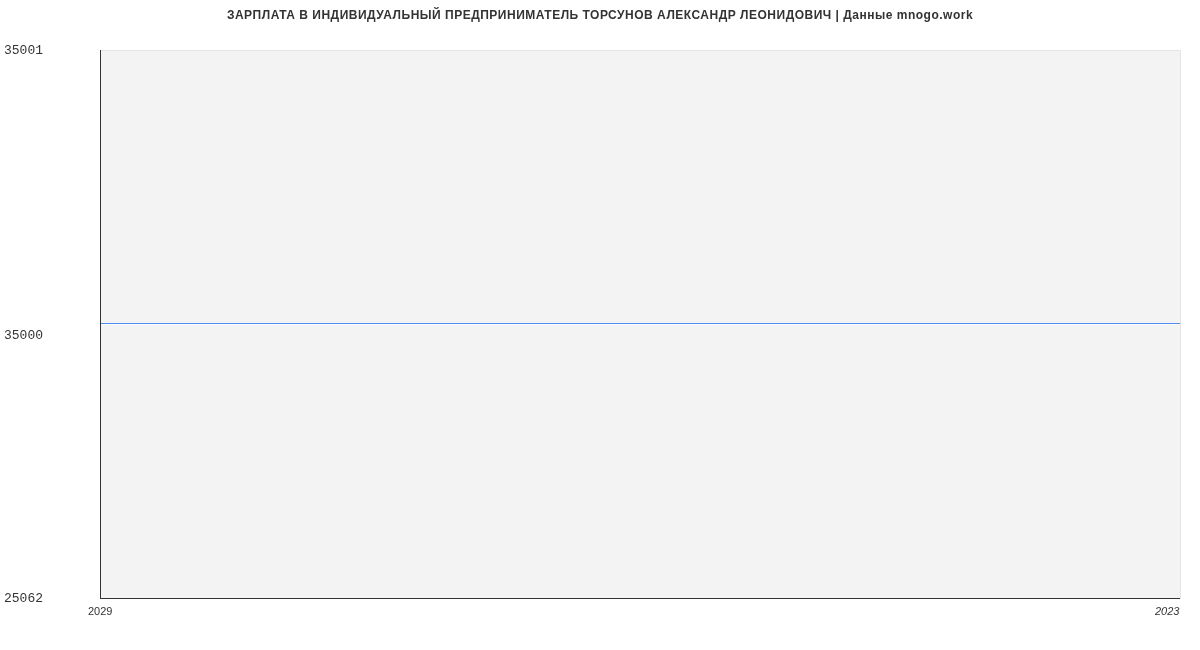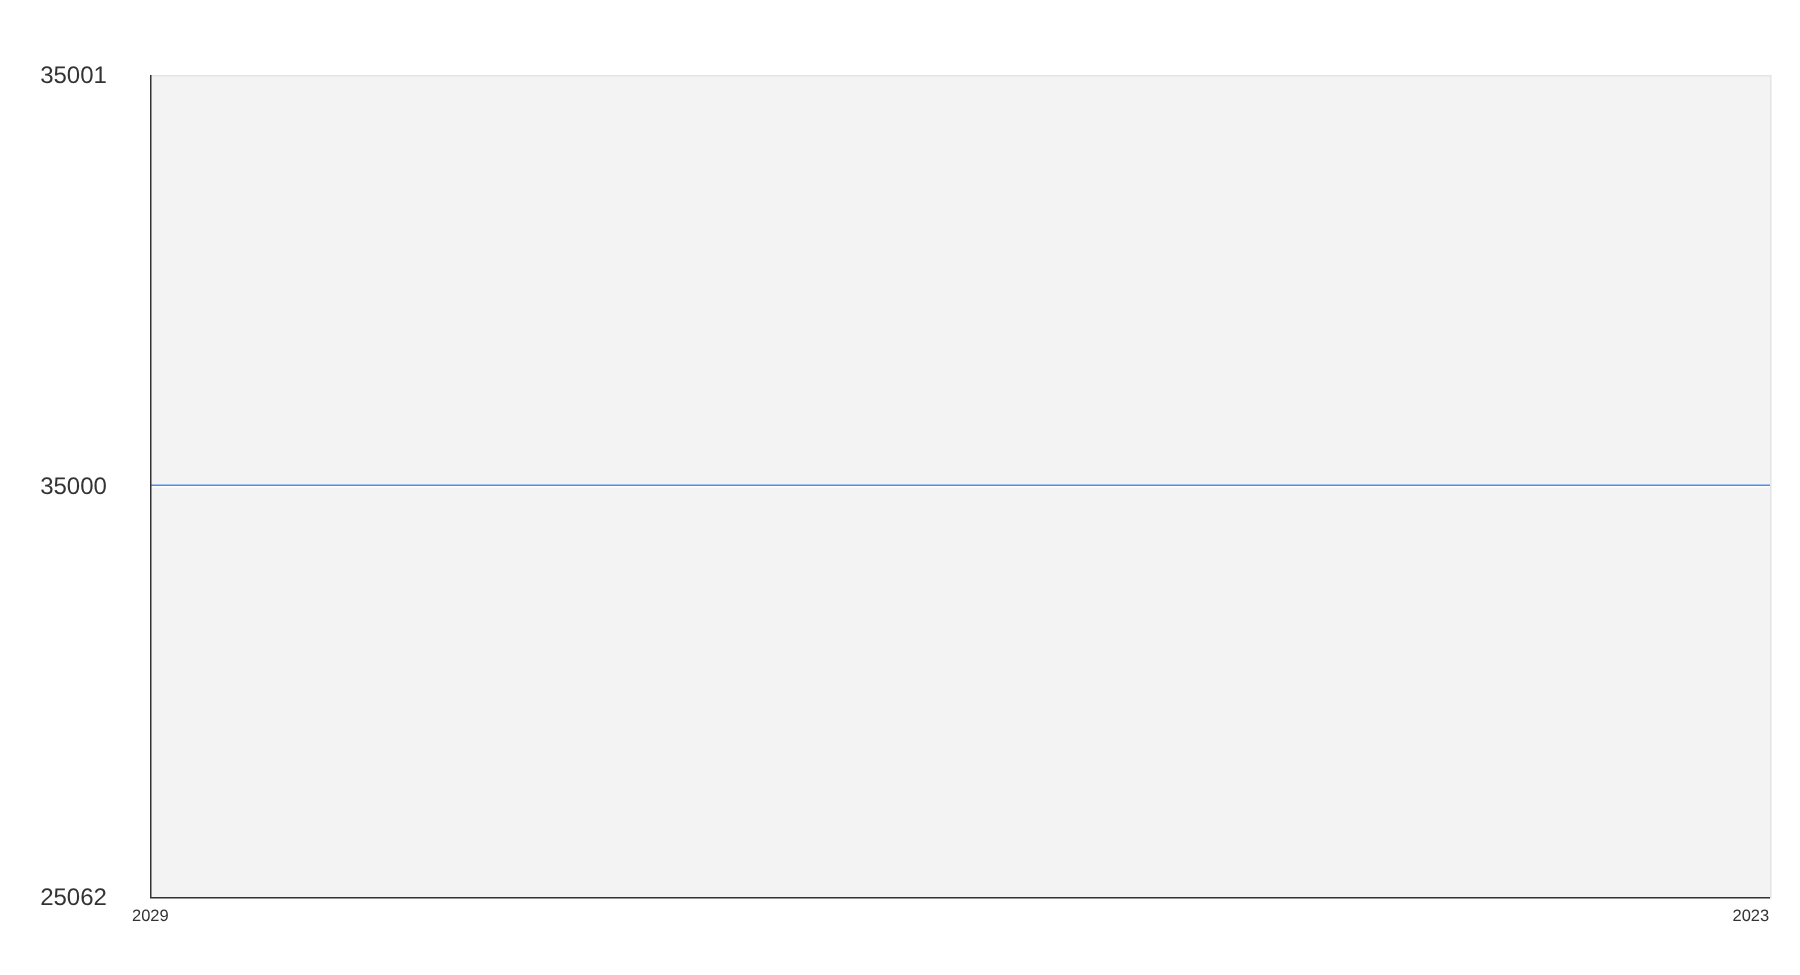--- a/index.html
+++ b/index.html
@@ -50,24 +50,25 @@
     top: 598px;
     left: 100px;
     width: 1080px;
     height: 0;
     border-top: 1px solid #333333;
   }
   .ytick {
     position: absolute;
     right: 1106px;
     width: 90px;
-    text-align: center;
-    font-size: 16px;
+    text-align: left;
+    font-size: 13px;
     line-height: 11px;
     color: #333333;
+    font-family: Liberation Mono, monospace;
   }
   .xtick {
     position: absolute;
     top: 606px;
     font-size: 11px;
     line-height: 11px;
     color: #333333;
   }
   .data-line {
     position: absolute;
@@ -82,30 +83,31 @@
     width: 1080px;
     height: 0;
     border-top: 1px solid #ffffff;
   }
 </style>
 </head>
 <body>
 
 <div class="chart-wrap">
 
+  <div class="title">ЗАРПЛАТА В ИНДИВИДУАЛЬНЫЙ ПРЕДПРИНИМАТЕЛЬ ТОРСУНОВ АЛЕКСАНДР ЛЕОНИДОВИЧ | Данные mnogo.work</div>
 
   <div class="plot"></div>
 
   <div class="grid-h" style="top:324px;"></div>
 
   <div class="data-line" style="top:323px;"></div>
 
   <div class="axis-line-left"></div>
   <div class="axis-line-bottom"></div>
 
   <div class="ytick" style="top:45px;">35001</div>
-  <div class="ytick" style="top:319px;">35000</div>
+  <div class="ytick" style="top:330px;">35000</div>
   <div class="ytick" style="top:593px;">25062</div>
 
   <div class="xtick" style="left:88px;">2029</div>
-  <div class="xtick" style="left:1155px;">2023</div>
+  <div class="xtick" style="left:1155px;font-style:italic;">2023</div>
 
 </div>
 
 </body></html>

